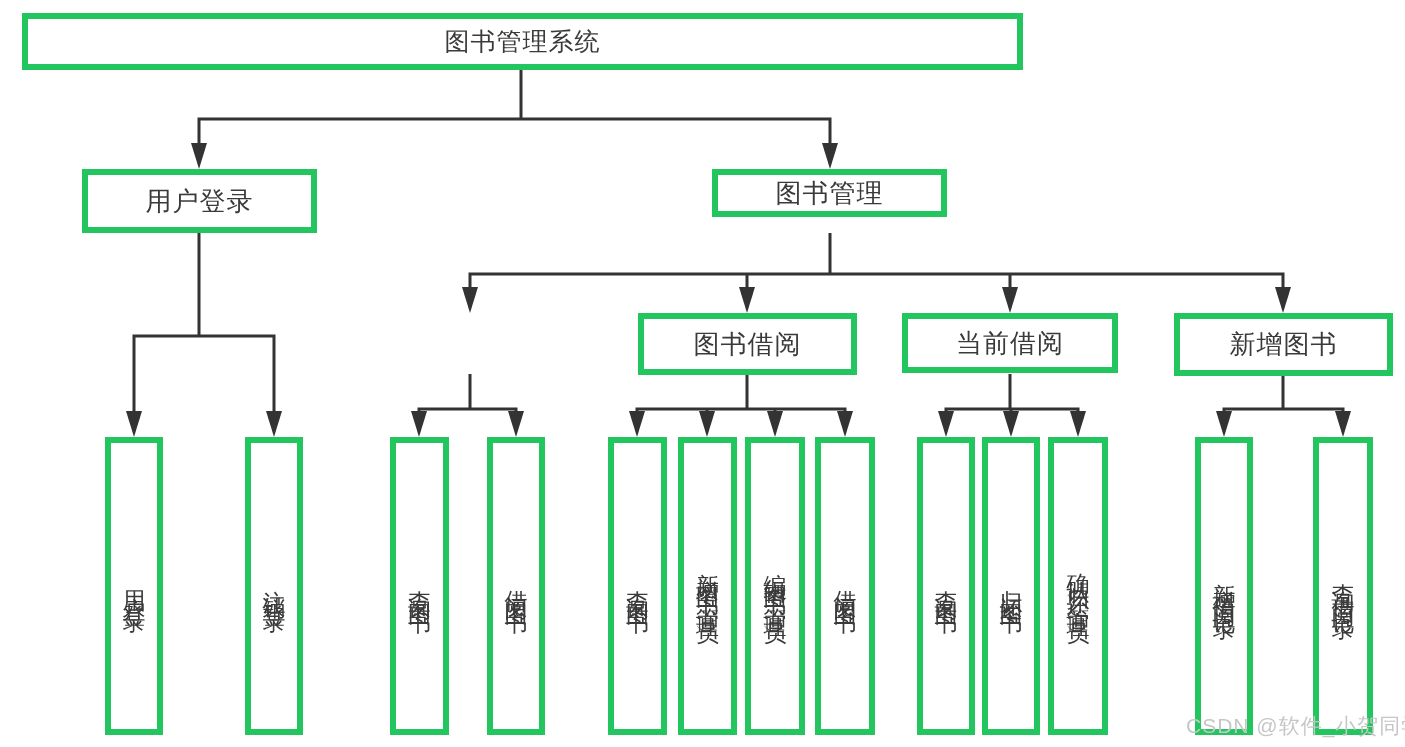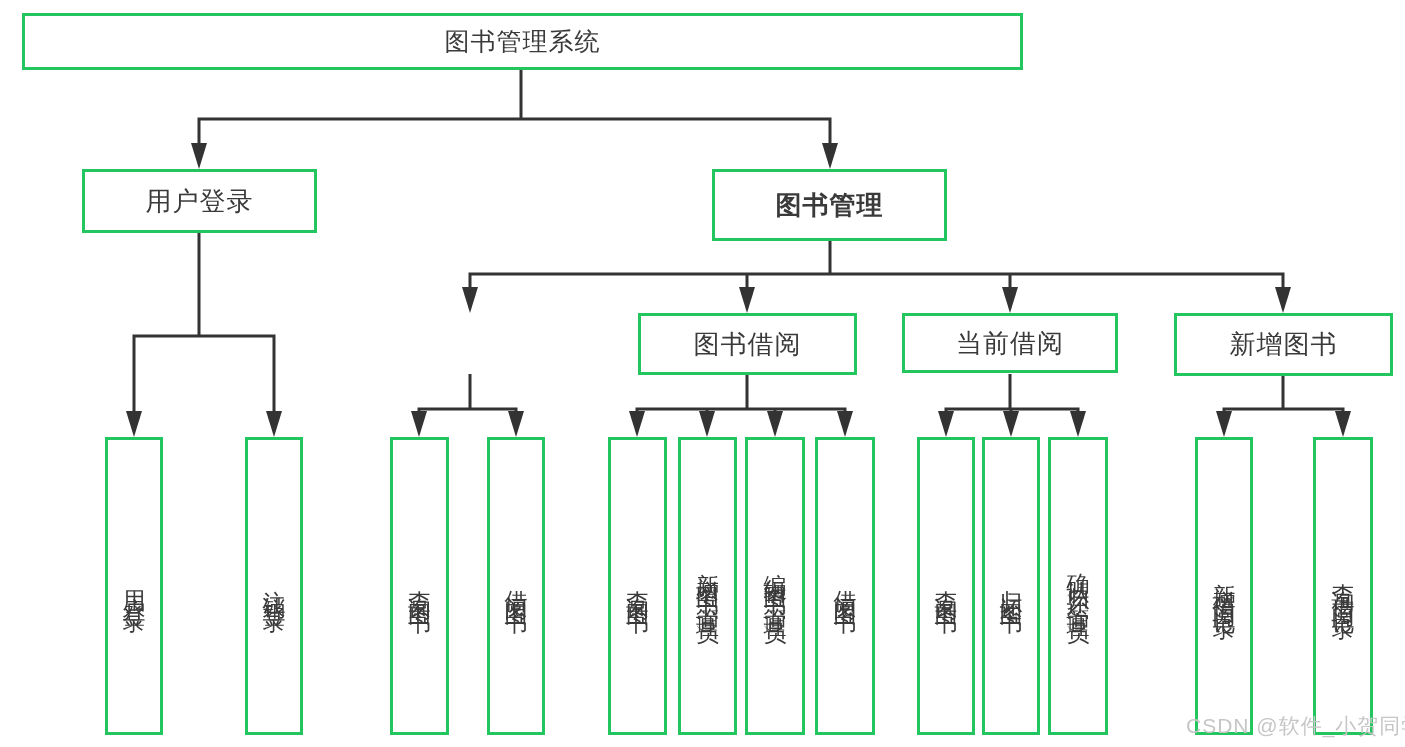--- a/index.html
+++ b/index.html
@@ -13,21 +13,21 @@
   }
   .connectors {
     position: absolute;
     left: 0; top: 0;
     width: 1405px; height: 747px;
     pointer-events: none;
   }
   .node {
     position: absolute;
     box-sizing: border-box;
-    border: 3px solid #22c55e;
+    border: 6px solid #22c55e;
     background: #ffffff;
     color: #3a3a3a;
     display: flex;
     align-items: center;
     justify-content: center;
     text-align: center;
     white-space: nowrap;
   }
   .root-box { font-size: 25px; letter-spacing: 1px; }
   .h { font-size: 26px; letter-spacing: 1px; }
@@ -83,21 +83,21 @@
       <polygon points="1003,411 1019,411 1011,437"></polygon>
       <polygon points="1070,411 1086,411 1078,437"></polygon>
       <polygon points="1216,411 1232,411 1224,437"></polygon>
       <polygon points="1335,411 1351,411 1343,437"></polygon>
     </g>
   </svg>
 
   <div class="node root-box" style="left:22px; top:13px; width:1001px; height:57px;">图书管理系统</div>
 
   <div class="node h" style="left:82px; top:169px; width:235px; height:64px;">用户登录</div>
-  <div class="node h" style="left:712px; top:169px; width:235px; height:72px;font-weight:bold;">图书管理</div>
+  <div class="node h" style="left:712px; top:169px; width:235px; height:48px;">图书管理</div>
 
   <div class="node h" style="left:638px; top:313px; width:219px; height:62px;">图书借阅</div>
   <div class="node h" style="left:902px; top:313px; width:216px; height:60px;">当前借阅</div>
   <div class="node h" style="left:1174px; top:313px; width:219px; height:63px;">新增图书</div>
 
   <div class="node v" style="left:105px; top:437px; width:58px; height:298px;">用户登录</div>
   <div class="node v" style="left:245px; top:437px; width:58px; height:298px;">注销登录</div>
 
   <div class="node v" style="left:390px; top:437px; width:59px; height:298px;">查询图书</div>
   <div class="node v" style="left:487px; top:437px; width:58px; height:298px;">借阅图书</div>

